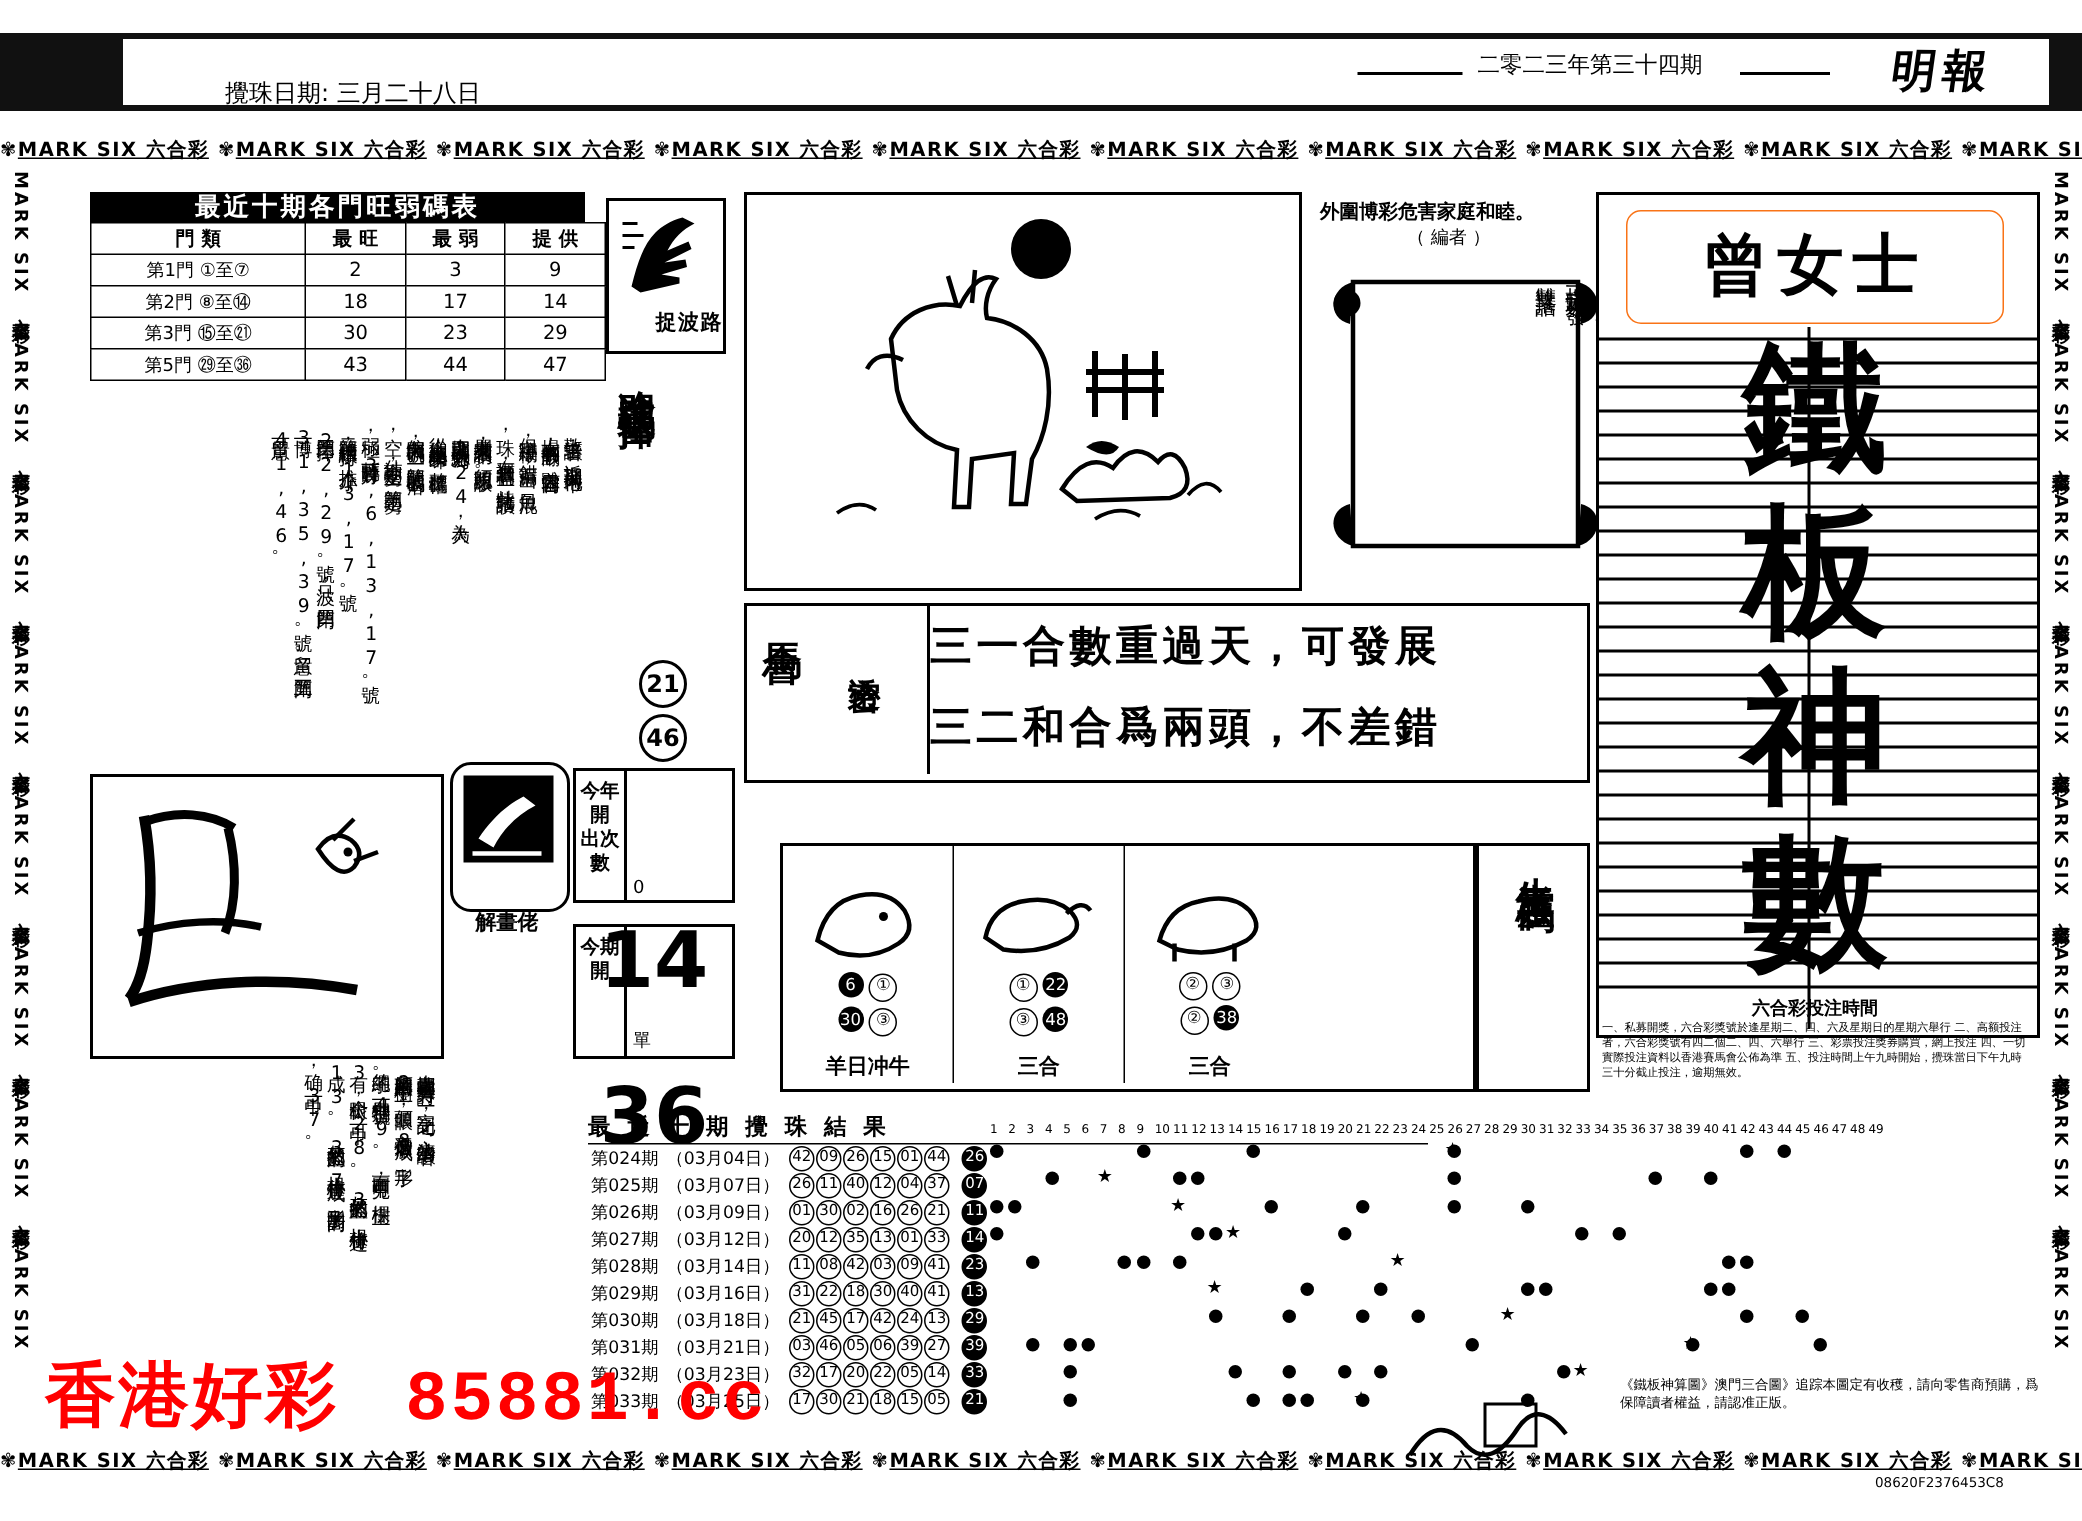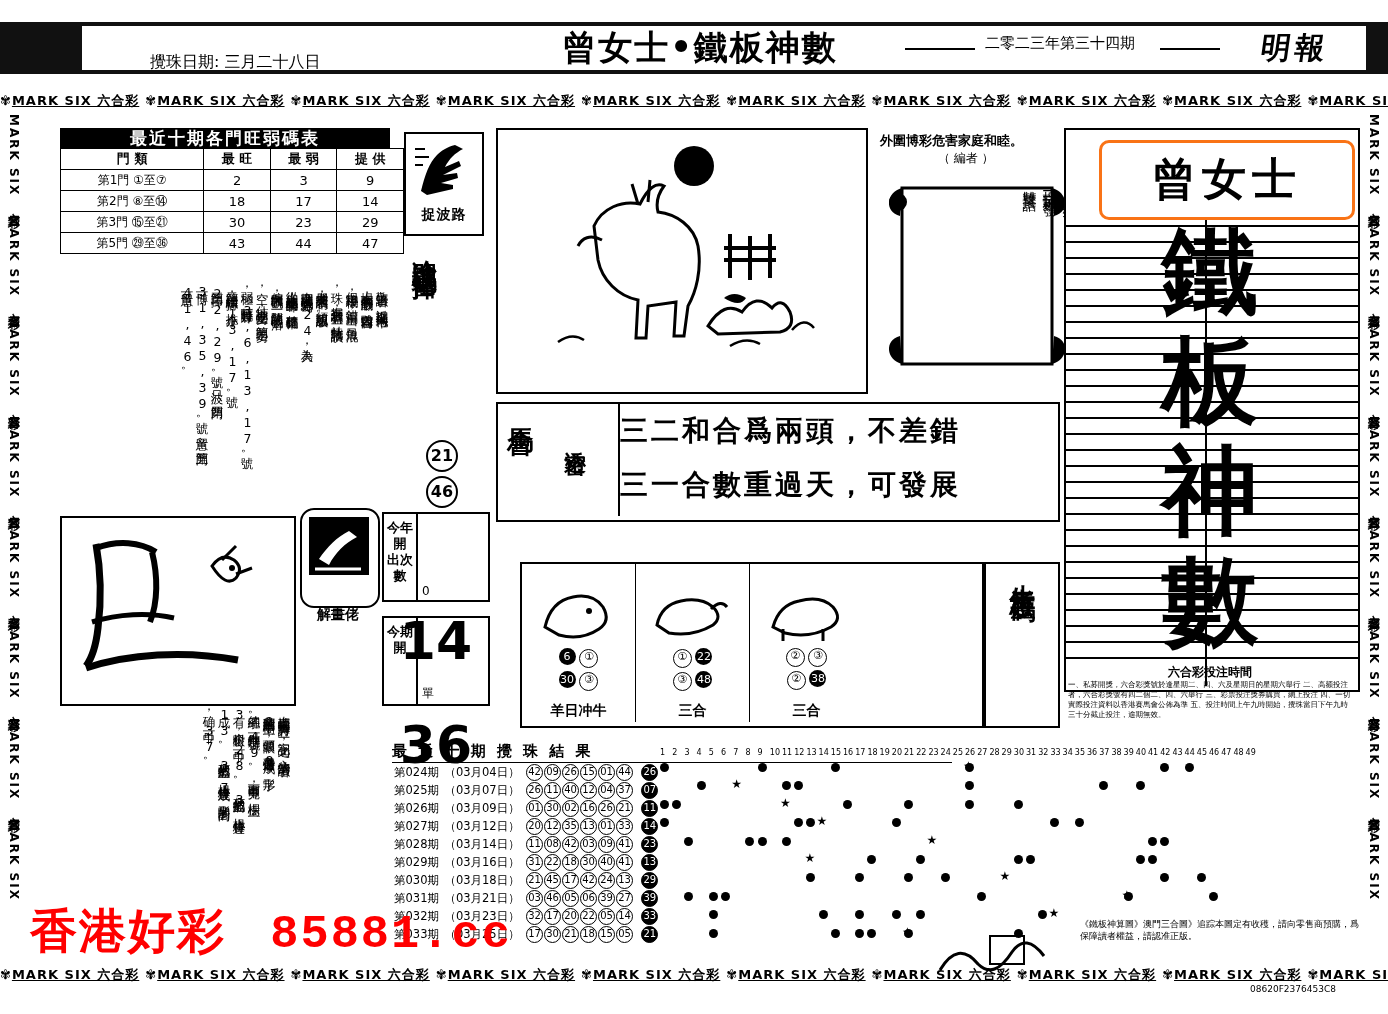--- a/index.html
+++ b/index.html
@@ -47,21 +47,21 @@
   .mcell{text-align:left;padding-left:4px;font-size:12px;}
 
   
   #left-vtext{left:60px;top:282px;width:330px;height:230px;font-size:12.5px;line-height:15px;}
   #left-vtext .vcol{writing-mode:vertical-rl;text-orientation:upright;height:225px;
      letter-spacing:1px;}
 
   
   #catch-box{left:404px;top:132px;width:76px;height:100px;border:2px solid #000;}
   #catch-icon{width:72px;height:70px;margin:1px;background:#fff;position:relative;overflow:hidden;}
-  #catch-label{font-size:14px;font-weight:bold;text-align:center;letter-spacing:1px;}
+  #catch-label{font-size:14px;font-weight:bold;text-align:right;letter-spacing:1px;}
   
   #cold-title{left:408px;top:240px;width:70px;height:200px;}
   #cold-title .vt{writing-mode:vertical-rl;text-orientation:upright;font-size:25px;font-weight:bold;
      letter-spacing:3px;}
   .circnum{display:inline-block;width:28px;height:28px;border:2px solid #000;border-radius:50%;
      font-size:16px;font-weight:bold;line-height:28px;text-align:center;}
   #cold-nums{left:412px;top:440px;width:60px;text-align:center;}
 
   
   #pic-donkey{left:496px;top:128px;width:368px;height:262px;border:2px solid #000;background:#fff;overflow:hidden;}
@@ -92,21 +92,21 @@
      font-size:11px;line-height:17px;text-align:center;}
   .zball.w{background:#fff;color:#000;border:1.5px solid #000;line-height:14px;}
   .zlabel{position:absolute;bottom:2px;width:100%;text-align:center;font-size:14px;font-weight:bold;}
   #zodiac-side{left:984px;top:562px;width:72px;height:162px;border:2px solid #000;}
   #zodiac-side .vt{writing-mode:vertical-rl;text-orientation:upright;font-size:26px;font-weight:bold;
      height:150px;margin-left:20px;letter-spacing:4px;}
 
   
   #logo-col{left:1064px;top:128px;width:292px;height:560px;border:2px solid #000;background:#fff;overflow:hidden;}
   #logo-stripes{position:absolute;left:0;top:0;width:100%;height:100%;}
-  #logo-top{position:absolute;left:18px;top:10px;width:250px;height:74px;border:3px solid #f97316;border-radius:10px;margin-left:15px;}
+  #logo-top{position:absolute;left:18px;top:10px;width:250px;height:74px;border:1px solid #f97316;border-radius:10px;}
   #logo-top .lt{font-size:44px;font-weight:bold;text-align:center;line-height:72px;letter-spacing:6px;}
   .logo-big{font-size:96px;font-weight:bold;text-align:center;line-height:110px;letter-spacing:4px;}
   #logo-note{left:1064px;top:664px;width:292px;font-size:12px;font-weight:bold;text-align:center;}
   #logo-fine{left:1068px;top:680px;width:284px;font-size:7.5px;line-height:10px;}
 
   
   #pic-calli{left:60px;top:516px;width:232px;height:186px;border:2px solid #000;overflow:hidden;}
   #calli-text{left:60px;top:706px;width:232px;height:250px;font-size:12.5px;line-height:15px;}
   #calli-text .vcol{writing-mode:vertical-rl;text-orientation:upright;height:246px;letter-spacing:1px;}
 
@@ -145,21 +145,20 @@
   #code{left:1250px;top:984px;font-size:9px;}
   #bottom-scribble{left:930px;top:930px;width:140px;height:50px;}
 </style>
 </head>
 <body>
 
 <div class="abs" id="topbar">
   <div class="abs" id="topbar-black"></div>
   <div class="abs" id="topbar-white"></div>
   <div class="abs" id="topbar-left-block"></div>
-  <div class="abs" id="masthead-title">曾女士•鐵板神數</div>
   <div class="abs" id="rule-left"></div>
   <div class="abs" id="rule-right"></div>
   <div class="abs" id="masthead-sub">二零二三年第三十四期</div>
   <div class="abs" id="brand-right">
     <div class="bm">明報</div>
   </div>
   <div class="abs" id="draw-date">攪珠日期: 三月二十八日</div>
 </div>
 
 <div class="abs markstrip" id="marquee-top"><span class="flower">✾</span><span class="mark-item">MARK SIX 六合彩</span><span class="flower">✾</span><span class="mark-item">MARK SIX 六合彩</span><span class="flower">✾</span><span class="mark-item">MARK SIX 六合彩</span><span class="flower">✾</span><span class="mark-item">MARK SIX 六合彩</span><span class="flower">✾</span><span class="mark-item">MARK SIX 六合彩</span><span class="flower">✾</span><span class="mark-item">MARK SIX 六合彩</span><span class="flower">✾</span><span class="mark-item">MARK SIX 六合彩</span><span class="flower">✾</span><span class="mark-item">MARK SIX 六合彩</span><span class="flower">✾</span><span class="mark-item">MARK SIX 六合彩</span><span class="flower">✾</span><span class="mark-item">MARK SIX 六合彩</span></div>
@@ -288,22 +287,22 @@
     <div class="vt">捉定一數可一發。</div>
     <div class="vt">雙雙搭話</div>
   </div>
 </div>
 
 <div class="abs" id="banner">
   <div id="banner-left">
     <div id="banner-l1">馬會</div>
     <div id="banner-l2">透密</div>
   </div>
+  <div class="bline">三一合數重過天，可發展</div>
   <div class="bline">三二和合爲兩頭，不差錯</div>
-  <div class="bline">三一合數重過天，可發展</div>
 </div>
 
 <div class="abs" id="zodiac">
     <div class="zcell">
       <div class="zpic"><svg width="107" height="76" viewBox="0 0 107 76">
           <path d="M20 60 q6 -26 28 -30 q20 -4 30 10 q8 14 -4 22 q-18 12 -40 6 z" fill="none" stroke="#000" stroke-width="3"></path>
           <circle cx="64" cy="44" r="3" fill="#000"></circle>
         </svg></div>
       <div class="znums"><span class="zball ">6</span> <span class="zball w">①</span></div>
       <div class="znums" style="margin-top:3px"><span class="zball ">30</span> <span class="zball w">③</span></div>

